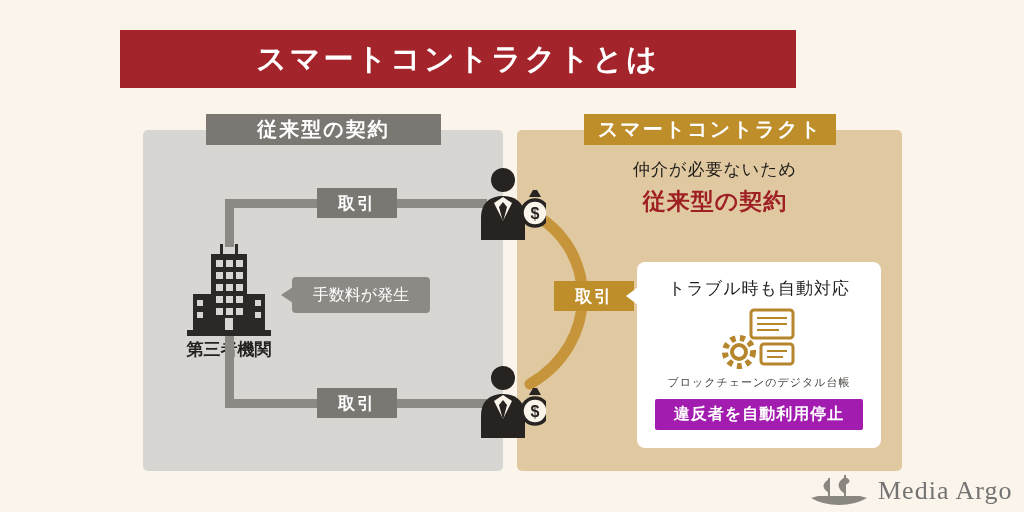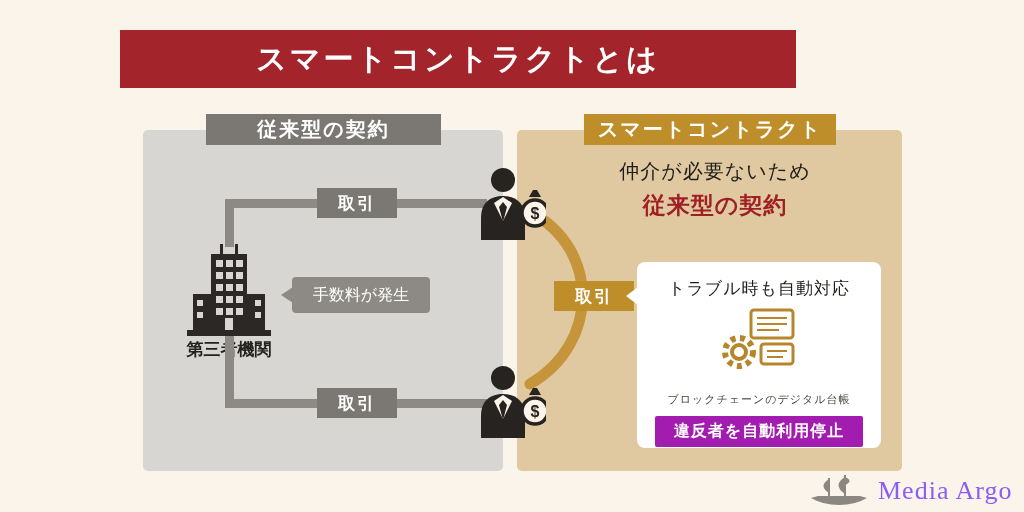--- a/index.html
+++ b/index.html
@@ -39,35 +39,35 @@
   
   .person { position:absolute; width:68px; height:74px; z-index:6; }
   .person-top { left:478px; top:166px; }
   .person-bottom { left:478px; top:364px; }
 
   
   .gold-curve { position:absolute; left:500px; top:168px; width:130px; height:246px; z-index:1; }
 
   
   .benefit { position:absolute; left:590px; top:158px; width:250px; text-align:center; z-index:2; }
-  .benefit .b1 { font-size:20px; color:#1F1D1B; margin-bottom:5px; letter-spacing:1px; }
+  .benefit .b1 { font-size:17px; color:#1F1D1B; margin-bottom:5px; letter-spacing:1px; }
   .benefit .b2, .benefit .b3 { font-size:23px; font-weight:bold; color:#9E2025; letter-spacing:1px; line-height:31px; }
 
   
   .card { position:absolute; left:637px; top:262px; width:244px; height:186px; background:#fff; border-radius:8px; z-index:4; display:flex; flex-direction:column; align-items:center; }
   .card-tail { position:absolute; left:626px; top:287px; width:0; height:0; border-top:9px solid transparent; border-bottom:9px solid transparent; border-right:12px solid #fff; z-index:4; }
   .card-title { margin-top:15px; font-size:17px; font-weight:normal; color:#1F1D1B; letter-spacing:1px; }
   .card-icon { margin-top:8px; width:76px; height:64px; }
-  .card-caption { margin-top:20px; font-size:11px; color:#4A4540; letter-spacing:1px; }
+  .card-caption { margin-top:3px; font-size:11px; color:#4A4540; letter-spacing:1px; }
   .card-badge { margin-top:9px; background:#a21caf; color:#fff; font-size:16px; font-weight:bold; letter-spacing:1px; padding:5px 19px; border-radius:2px; }
 
   
   .logo { position:absolute; left:806px; top:474px; display:flex; align-items:center; z-index:2; }
   .logo-ship { width:66px; height:34px; margin-right:6px; }
-  .logo-text { font-family:"Liberation Serif","DejaVu Serif",serif; font-size:26px; color:#8b5cf6; letter-spacing:1px; }
+  .logo-text { font-family:"Liberation Serif","DejaVu Serif",serif; font-size:26px; color:#737373; letter-spacing:1px; }
 </style>
 </head>
 <body>
 
 <div class="stage">
 
   <div class="banner">
     <h1>スマートコントラクトとは</h1>
   </div>
 

